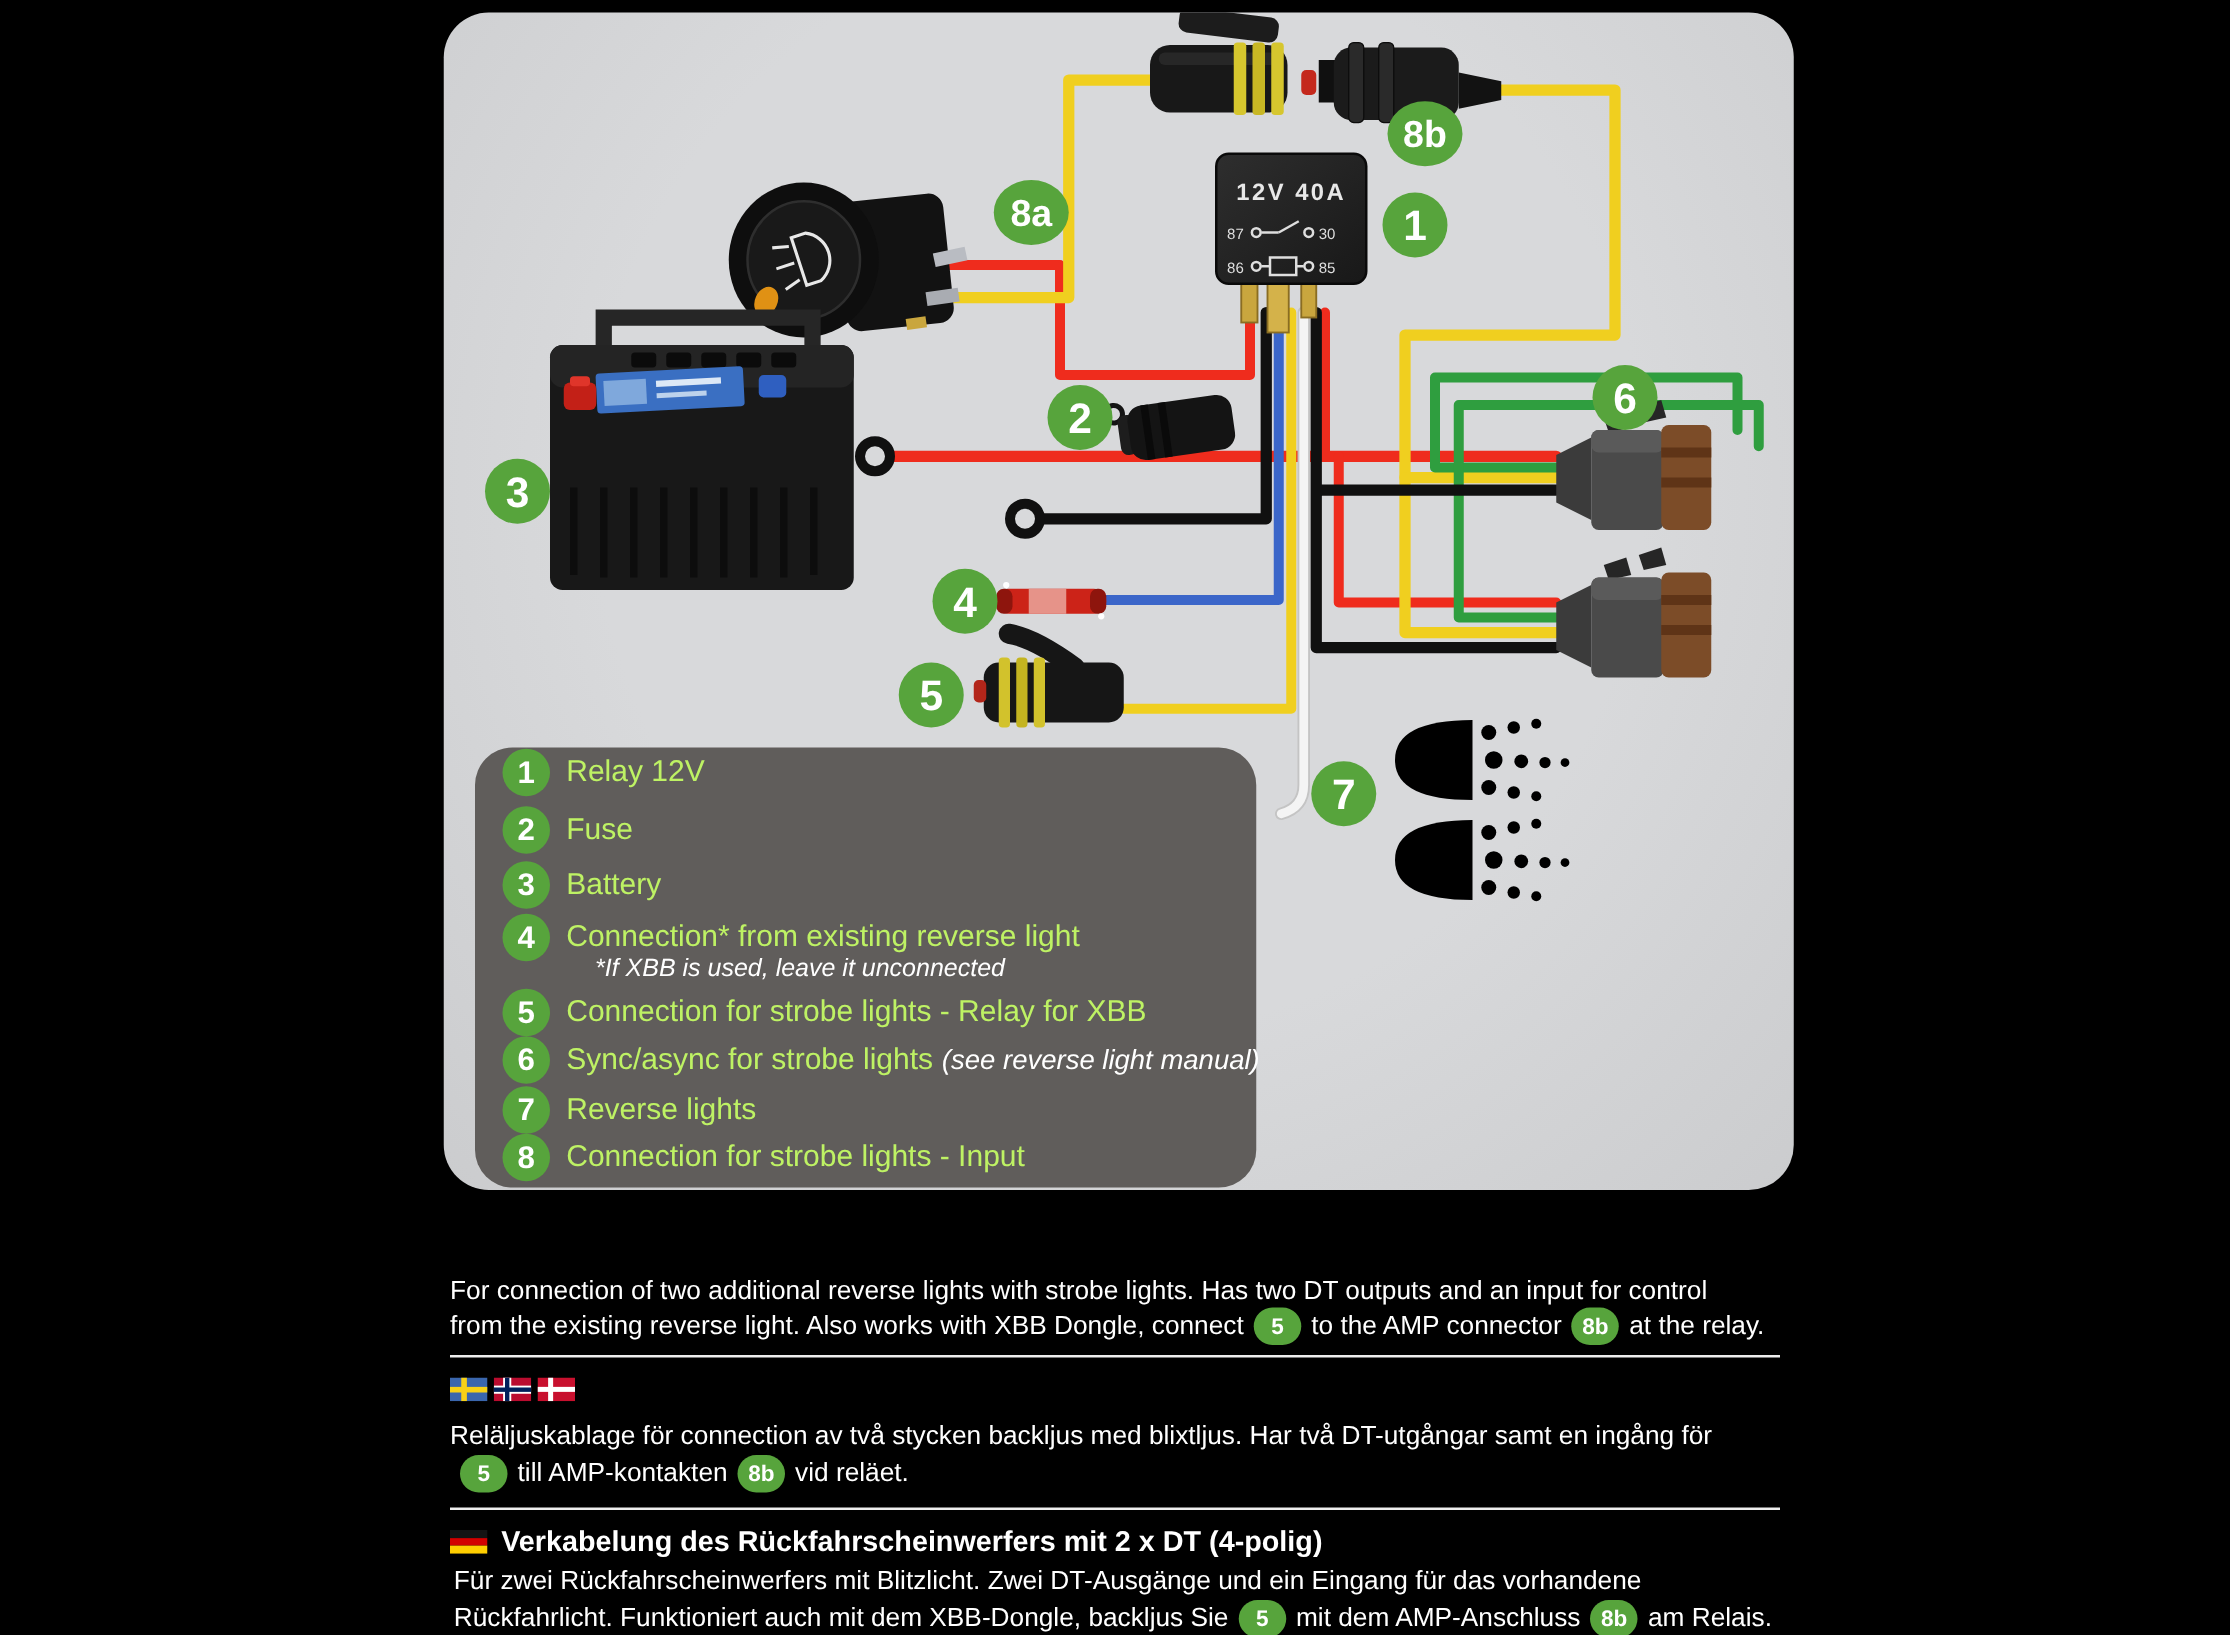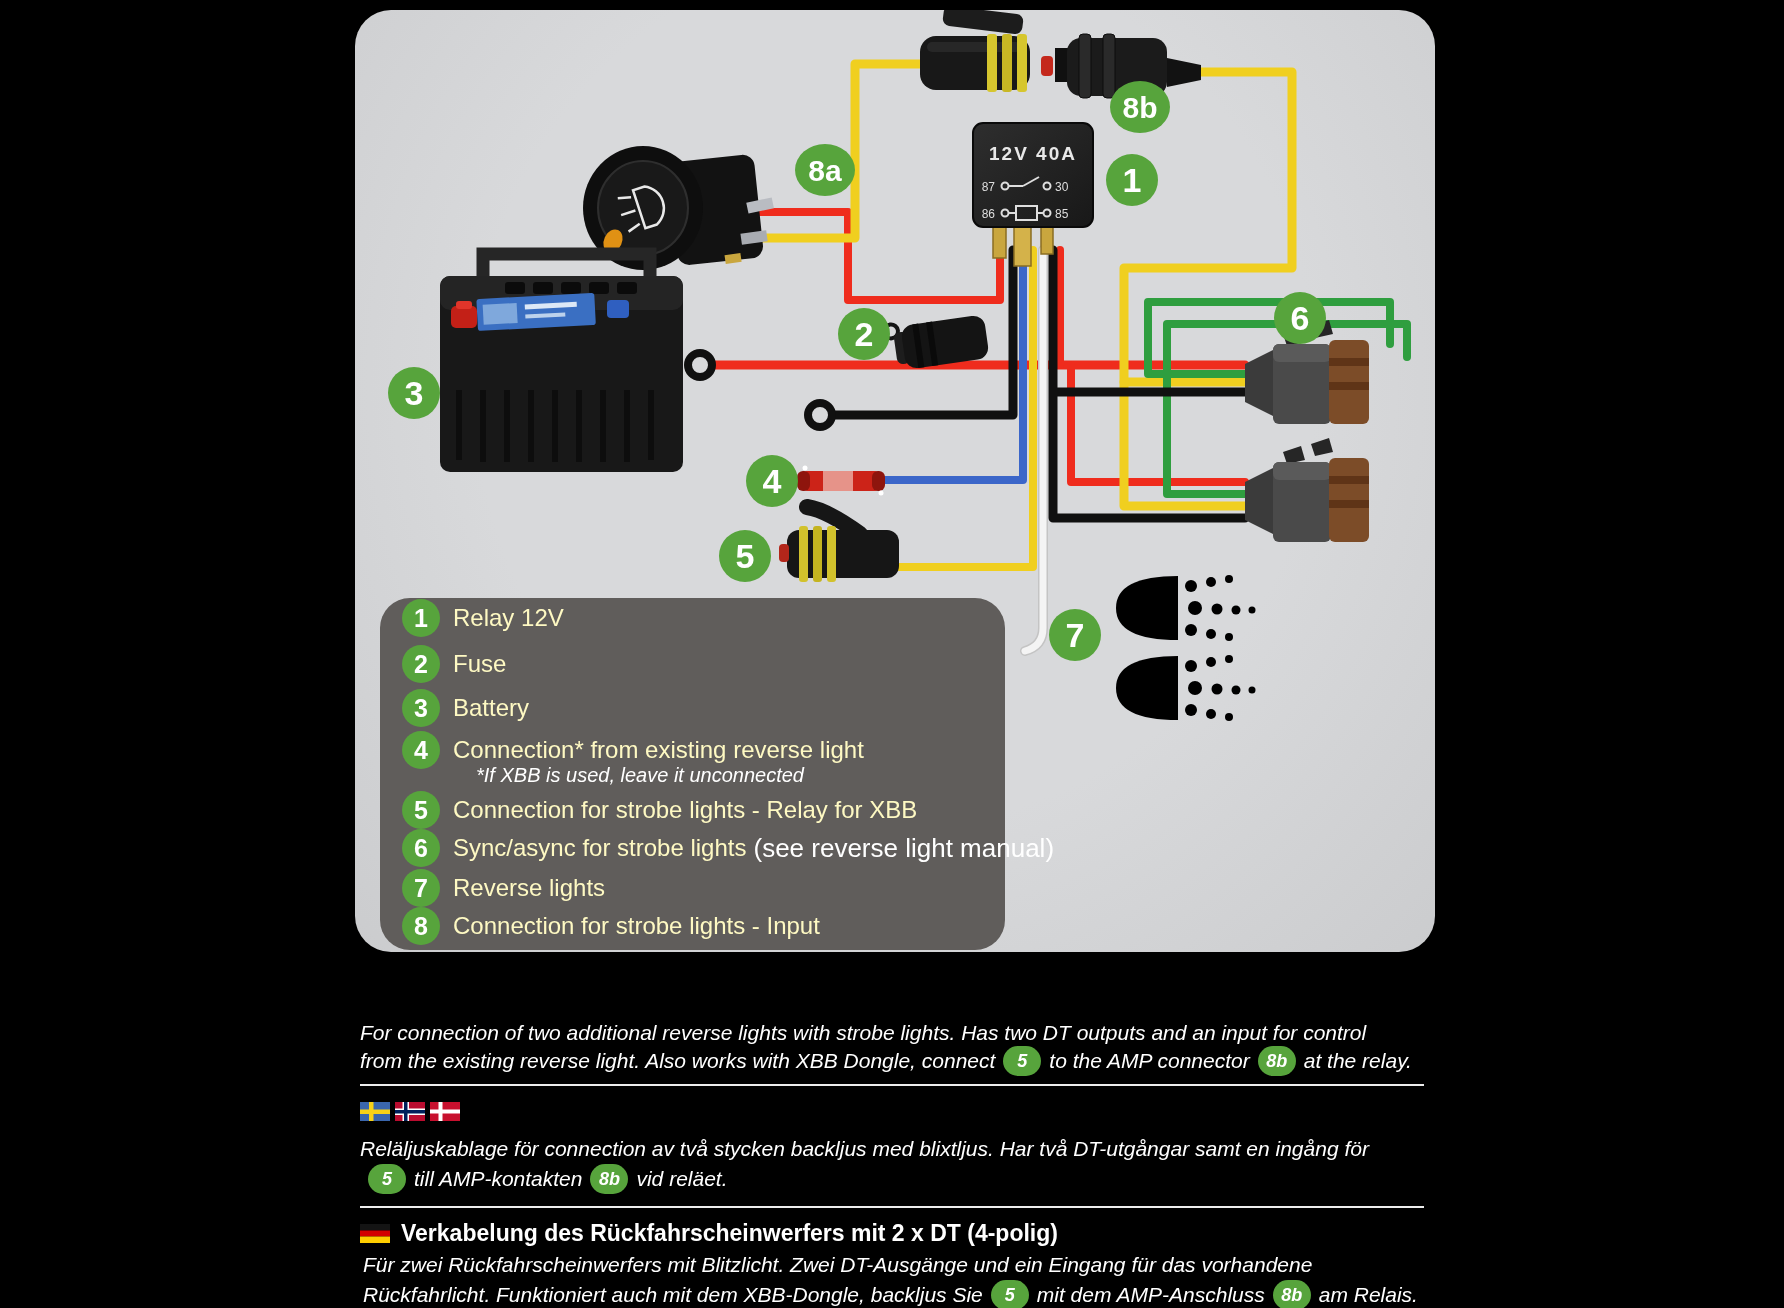--- a/index.html
+++ b/index.html
@@ -11,28 +11,28 @@
             border-radius:36px;}
   .panel-svg{position:absolute;left:355px;top:10px;width:1080px;height:942px;}
   .panel-overlay{position:absolute;left:355px;top:10px;width:1080px;height:942px;}
   
   .legend{position:absolute;left:25px;top:588px;width:625px;height:352px;
           background:#605d5b;border-radius:30px;}
   .lrow{position:absolute;left:22px;display:flex;align-items:center;height:38px;white-space:nowrap;}
   .lbadge{width:38px;height:38px;border-radius:50%;background:#57a43c;color:#fff;
           display:flex;align-items:center;justify-content:center;
           font-size:25px;font-weight:bold;flex:0 0 38px;}
-  .ltext{color:#fef9c3;font-size:24px;margin-left:13px;}
-  .lsmall{color:#fff;font-size:26px;margin-left:7px;}
+  .ltext{color:#bef264;font-size:24px;margin-left:13px;}
+  .lsmall{color:#fff;font-size:22px;margin-left:7px;font-style:italic;}
   .lnote{position:absolute;left:74px;color:#fff;font-size:20px;font-style:italic;white-space:nowrap;margin-left:22px;}
   
   .sec-header{position:absolute;display:flex;align-items:center;gap:11px;color:#fff;
               font-size:23px;font-weight:bold;white-space:nowrap;}
   .sec-line{position:absolute;display:flex;align-items:center;color:#fff;font-size:21px;
-            white-space:nowrap;height:30px;font-style:italic;}
+            white-space:nowrap;height:30px;}
   .inline-badge{display:inline-flex;align-items:center;justify-content:center;
                 min-width:30px;height:30px;padding:0 4px;border-radius:15px;background:#57a43c;
                 color:#fff;font-size:18px;font-weight:bold;margin:0 8px;}
   .divider{position:absolute;left:360px;width:1064px;height:2px;background:#ededed;}
   .flag{display:inline-block;flex:0 0 auto;}
   
   .wire{fill:none;stroke-linejoin:round;stroke-linecap:round;}
 </style>
 </head>
 <body>

